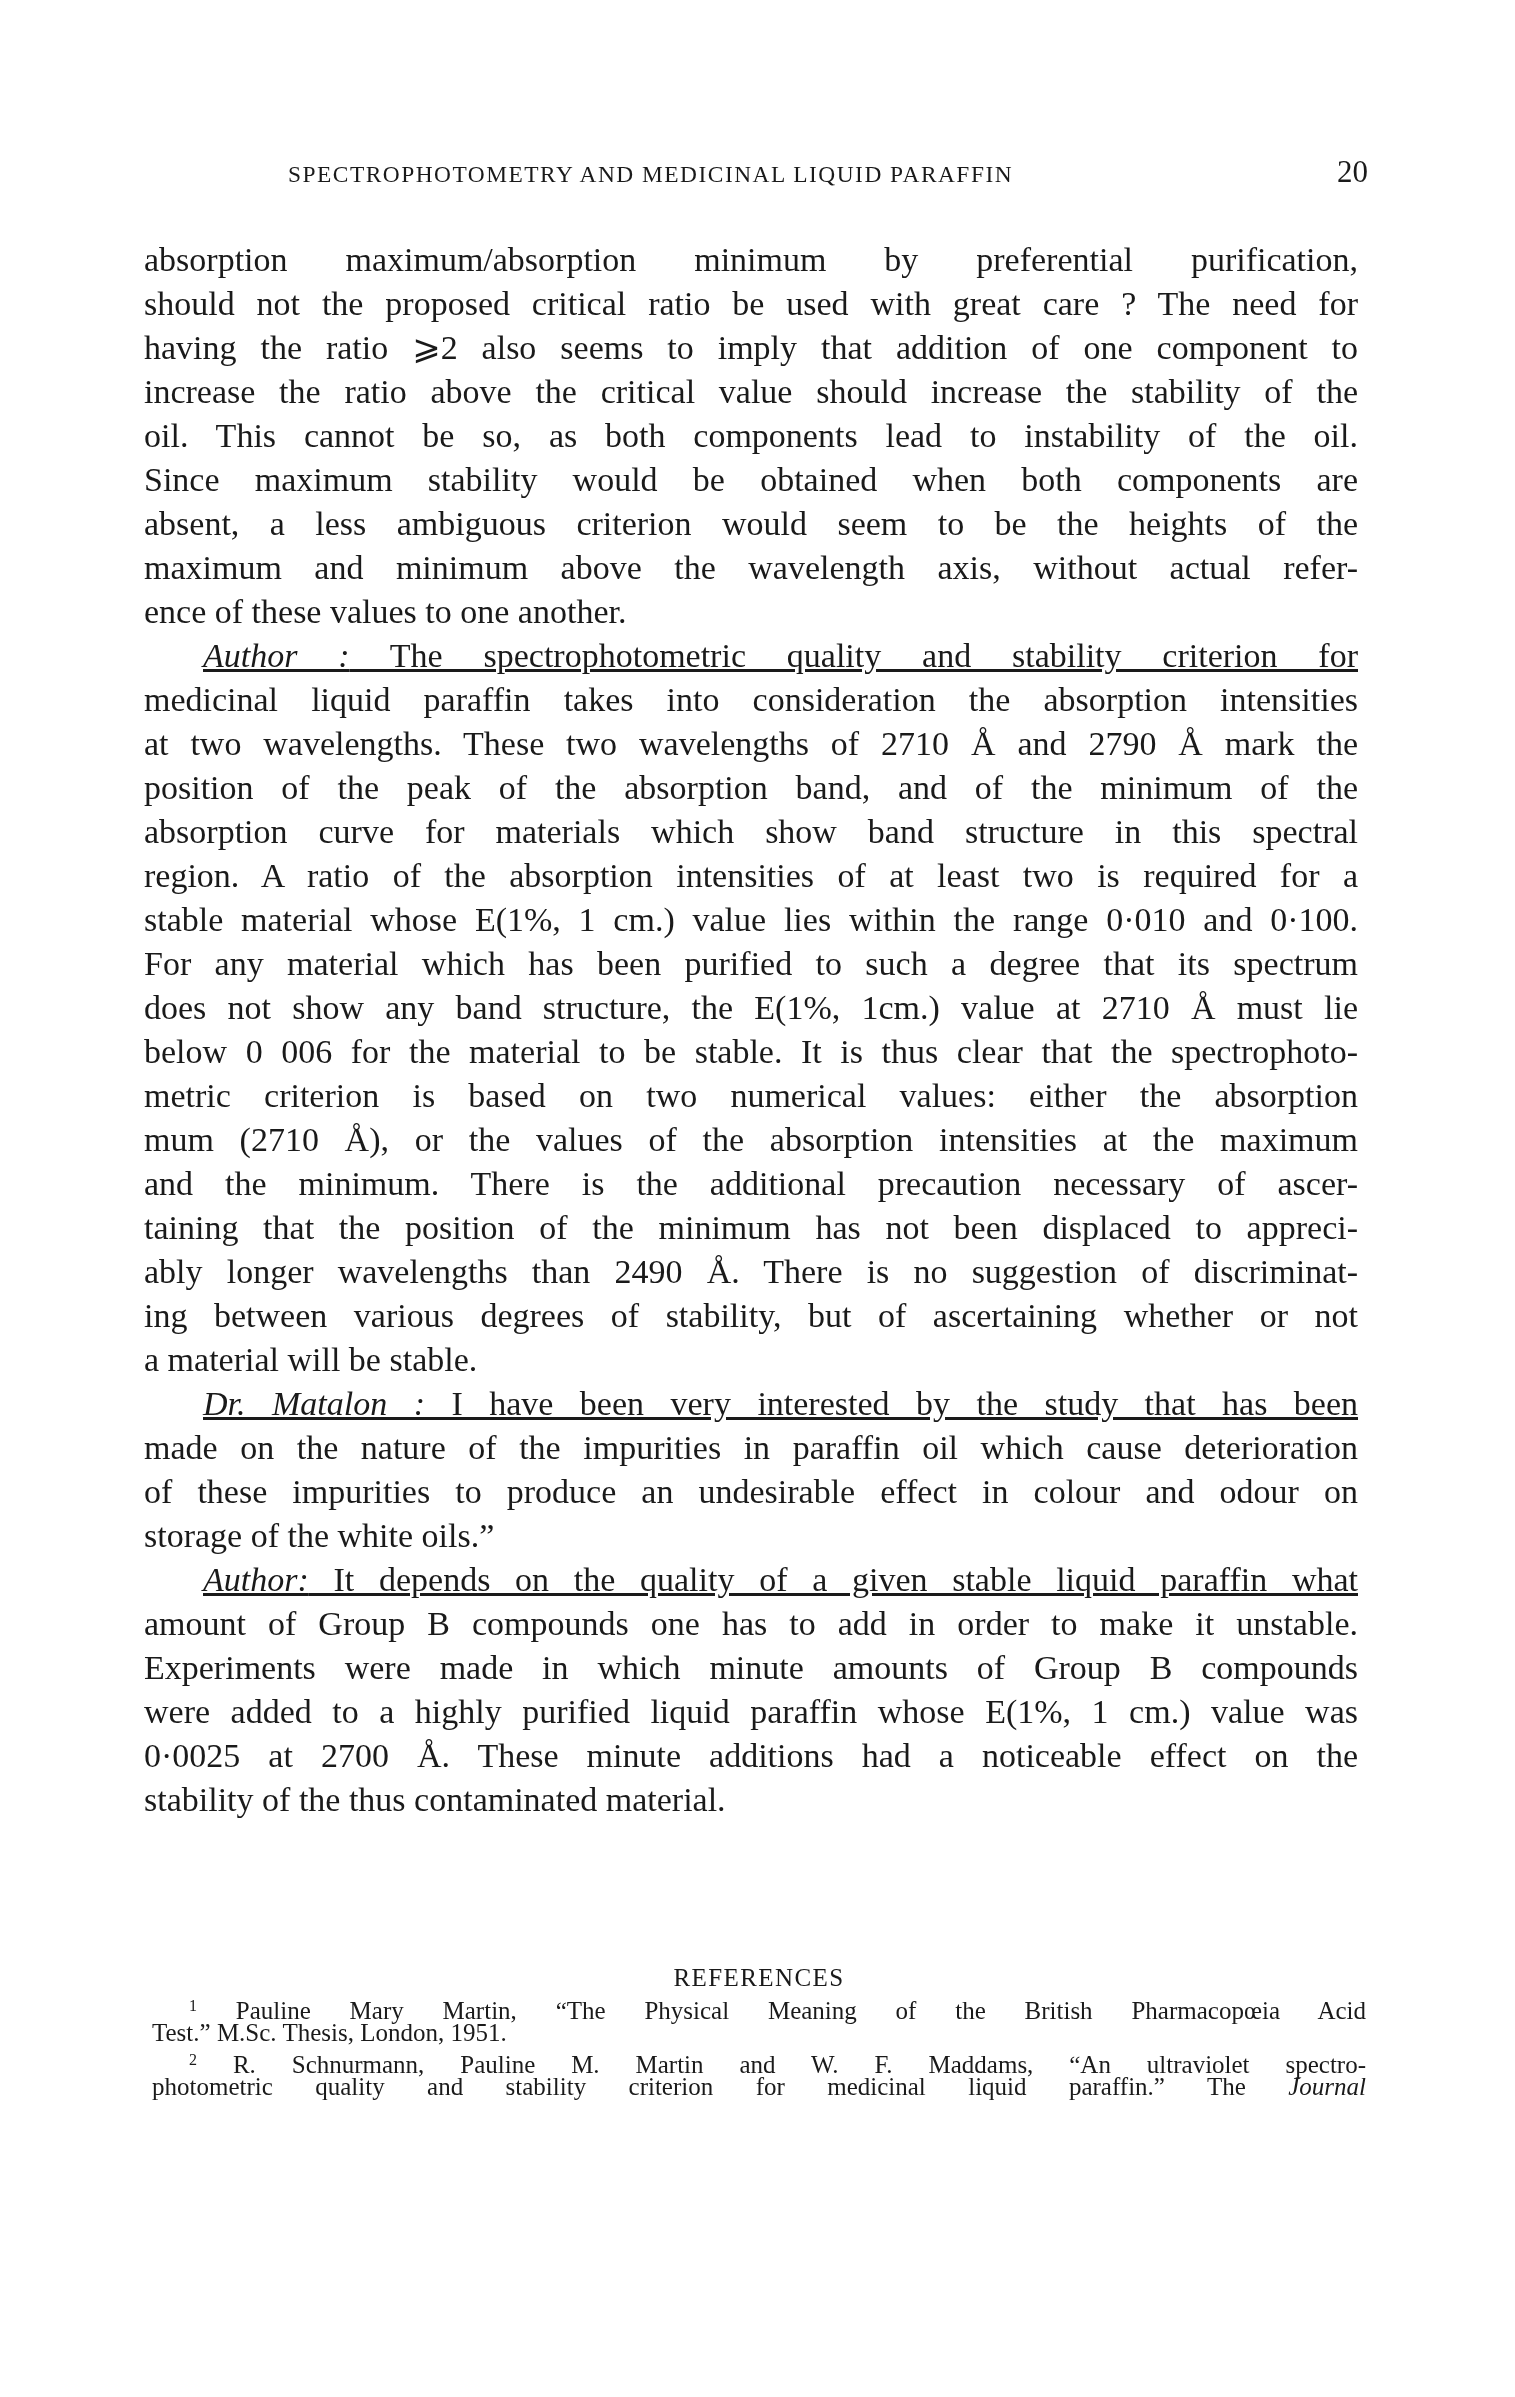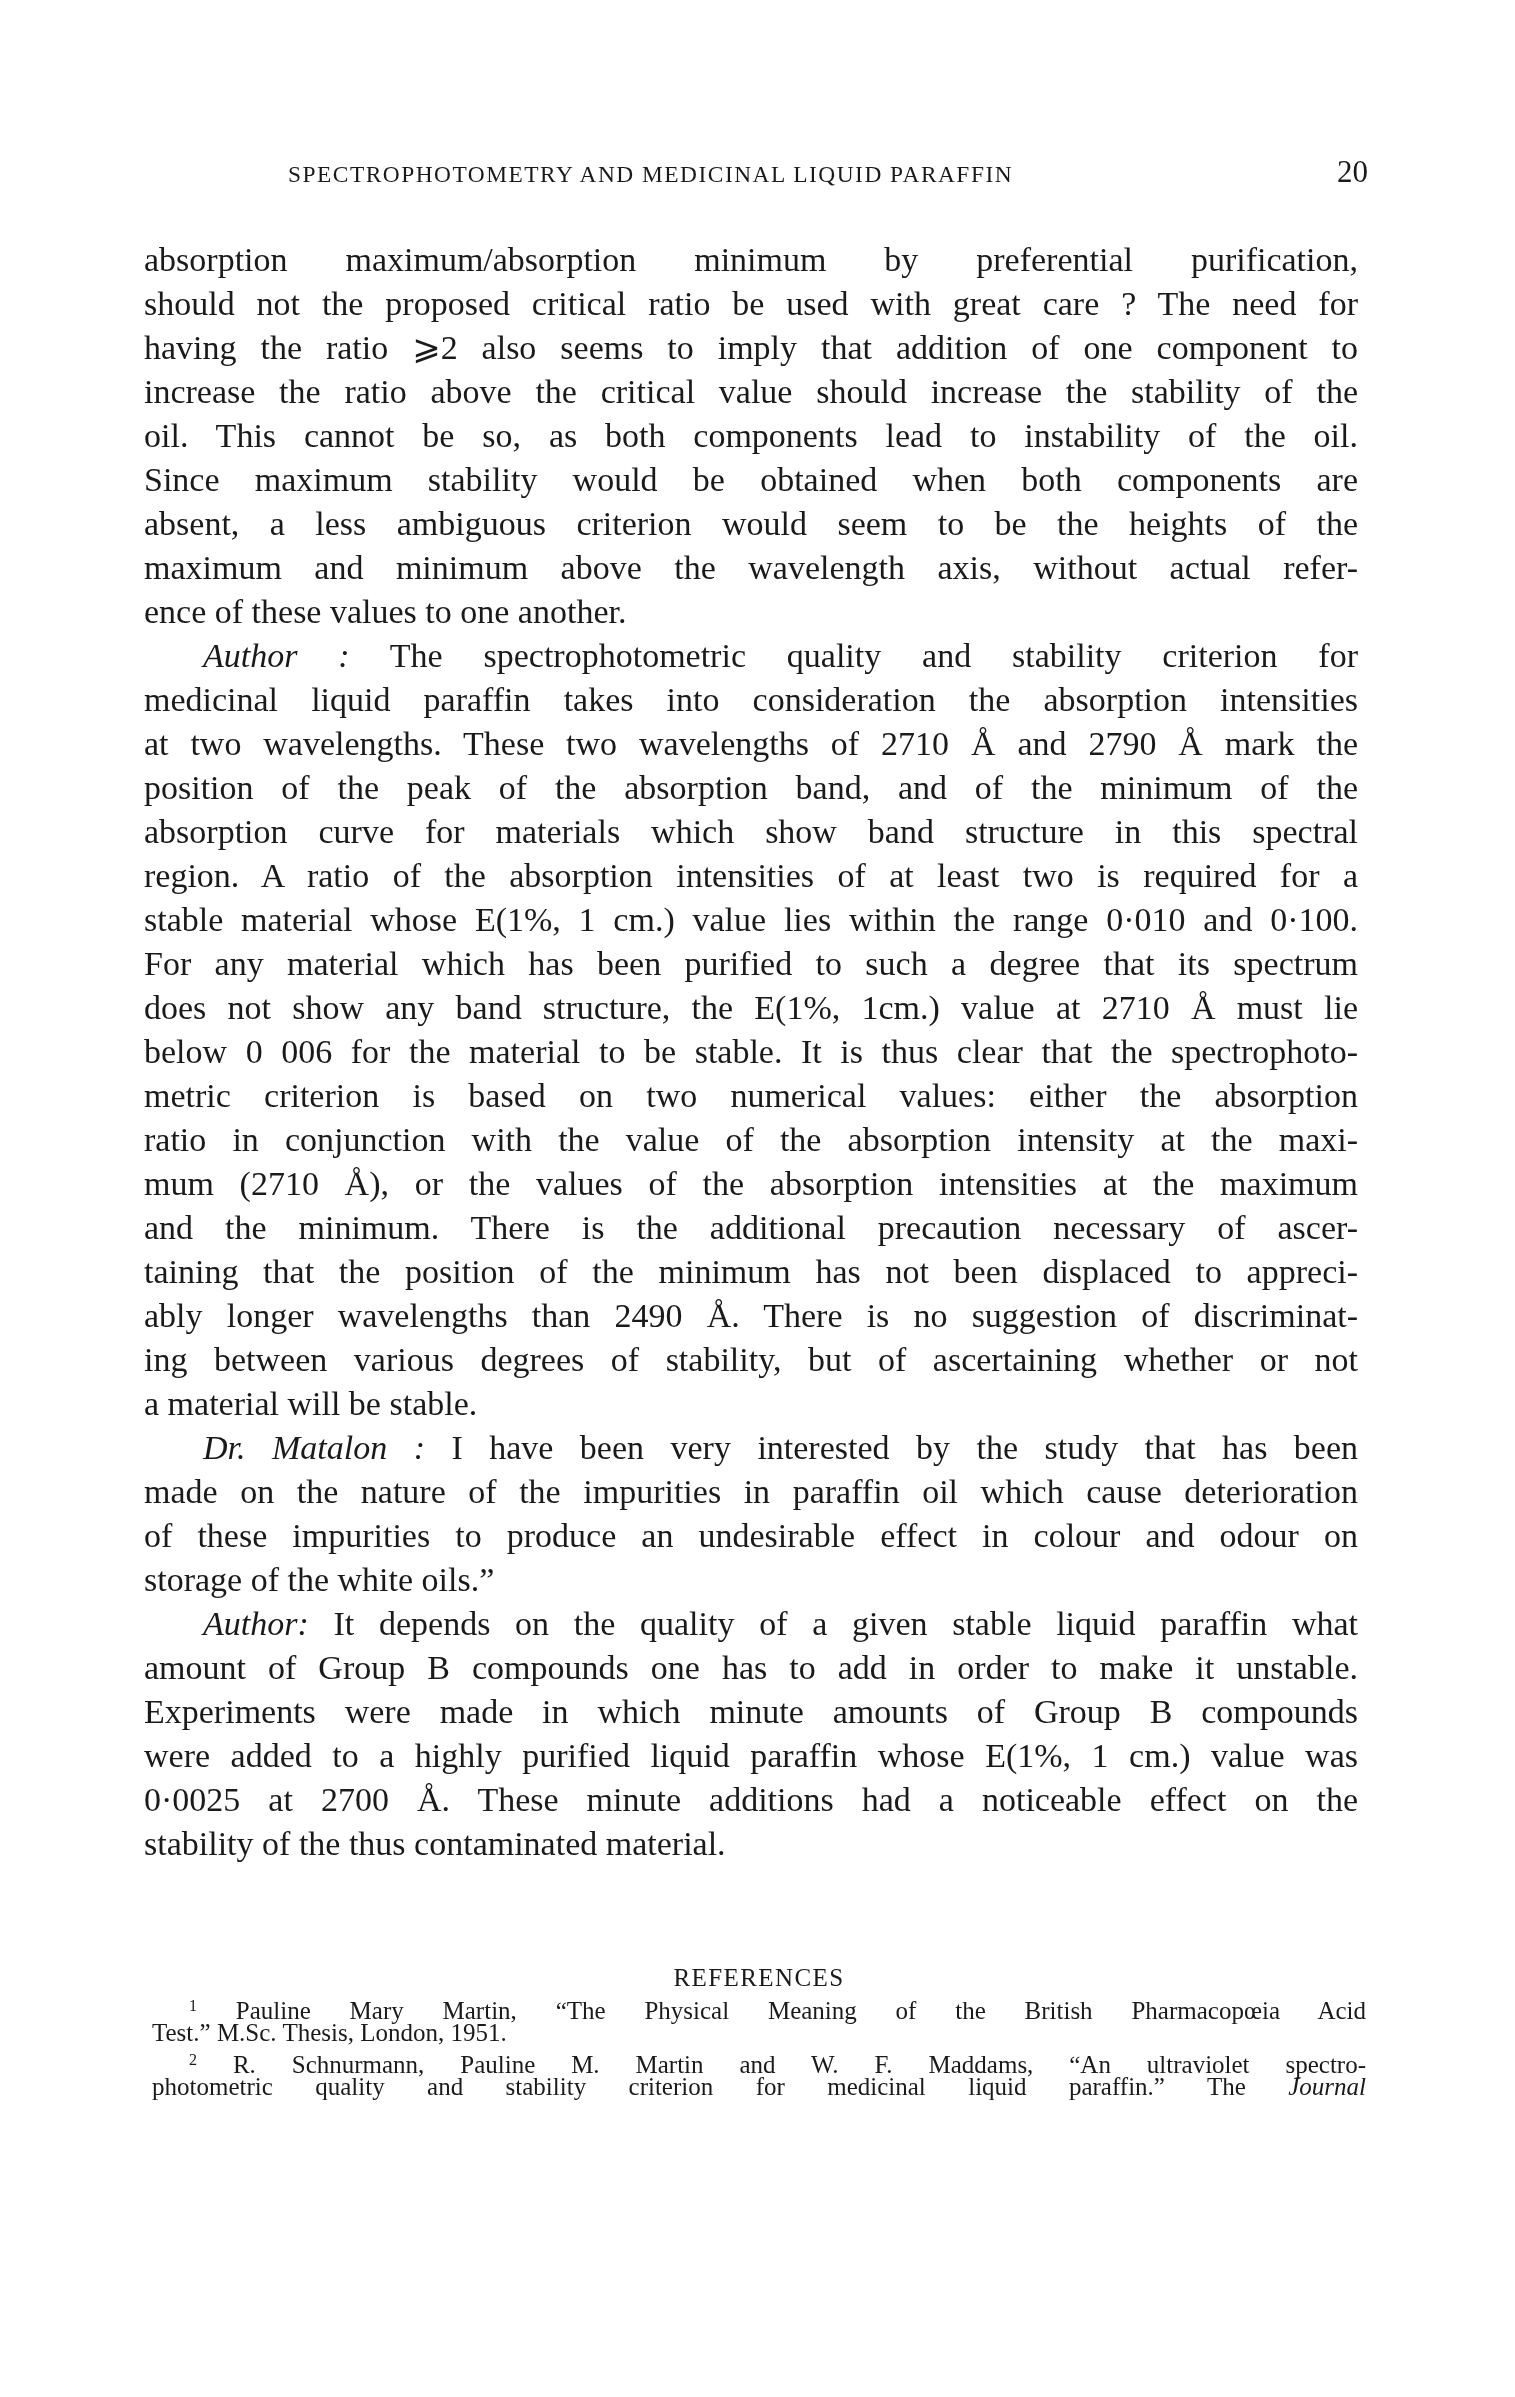--- a/index.html
+++ b/index.html
@@ -6,21 +6,21 @@
   body { width: 1516px; height: 2398px; position: relative; overflow: hidden;
          font-family: "Liberation Serif", "DejaVu Serif", serif; color: #1a1a1a; }
   .page-header { position: absolute; top: 157px; left: 150px; width: 1218px; height: 34px; }
   .running-title { position: absolute; left: 138px; top: 0; font-size: 23.4px; letter-spacing: 1.5px;
                    line-height: 34px; white-space: nowrap; }
   .page-number { position: absolute; right: 0; top: -1.9px; font-size: 31px; line-height: 34px; }
   .body-text { position: absolute; top: 238px; left: 144px; width: 1214px; font-size: 34px; }
   .line { display: block; height: 44px; line-height: 44px; white-space: nowrap;
           text-align: justify; text-align-last: justify; overflow: visible; }
   .line.last { text-align: center; text-align-last: left; }
-  .line.indent { padding-left: 59px; }
+  .line.indent { padding-left: 59px; text-decoration: underline; }
   .speaker { font-style: italic; }
   .references { position: absolute; top: 1964px; left: 152px; width: 1214px; font-size: 25px; }
   .ref-heading { text-align: center; letter-spacing: 1.4px; line-height: 28px; height: 28px; }
   .ref-line { display: block; height: 27px; line-height: 27px; white-space: nowrap;
               text-align: justify; text-align-last: justify; }
   .ref-line.last { text-align: left; text-align-last: left; }
   .ref-line.indent { padding-left: 37px; }
   .ref-num { font-size: 16px; vertical-align: 8.4px; }
   .journal { font-style: italic; }
   .vol { font-weight: bold; }
@@ -52,21 +52,20 @@
     <span class="line">medicinal liquid paraffin takes into consideration the absorption intensities</span>
     <span class="line">at two wavelengths. These two wavelengths of 2710 Å and 2790 Å mark the</span>
     <span class="line">position of the peak of the absorption band, and of the minimum of the</span>
     <span class="line">absorption curve for materials which show band structure in this spectral</span>
     <span class="line">region. A ratio of the absorption intensities of at least two is required for a</span>
     <span class="line">stable material whose E(1%, 1 cm.) value lies within the range 0·010 and 0·100.</span>
     <span class="line">For any material which has been purified to such a degree that its spectrum</span>
     <span class="line">does not show any band structure, the E(1%, 1cm.) value at 2710 Å must lie</span>
     <span class="line">below 0 006 for the material to be stable. It is thus clear that the spectrophoto-</span>
     <span class="line">metric criterion is based on two numerical values: either the absorption</span>
-    <span class="line">ratio in conjunction with the value of the absorption intensity at the maxi-</span>
     <span class="line">mum (2710 Å), or the values of the absorption intensities at the maximum</span>
     <span class="line">and the minimum. There is the additional precaution necessary of ascer-</span>
     <span class="line">taining that the position of the minimum has not been displaced to appreci-</span>
     <span class="line">ably longer wavelengths than 2490 Å. There is no suggestion of discriminat-</span>
     <span class="line">ing between various degrees of stability, but of ascertaining whether or not</span>
     <span class="line last">a material will be stable.</span>
   </div>
 
   <div>
     <span class="line indent"><span class="speaker">Dr. Matalon :</span><span> I have been very interested by the study that has been</span></span>

